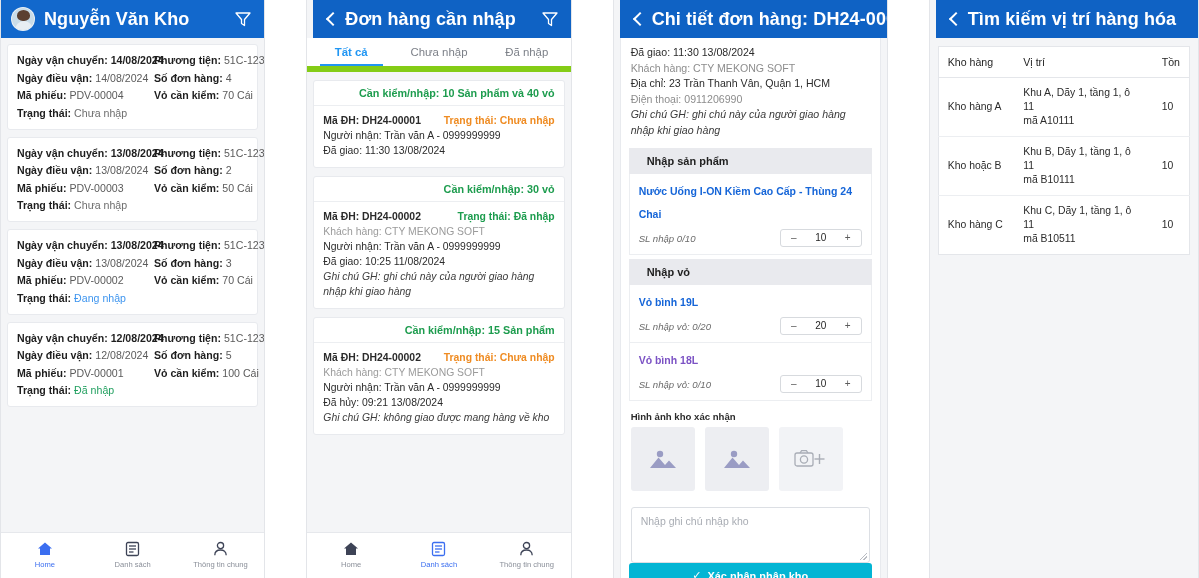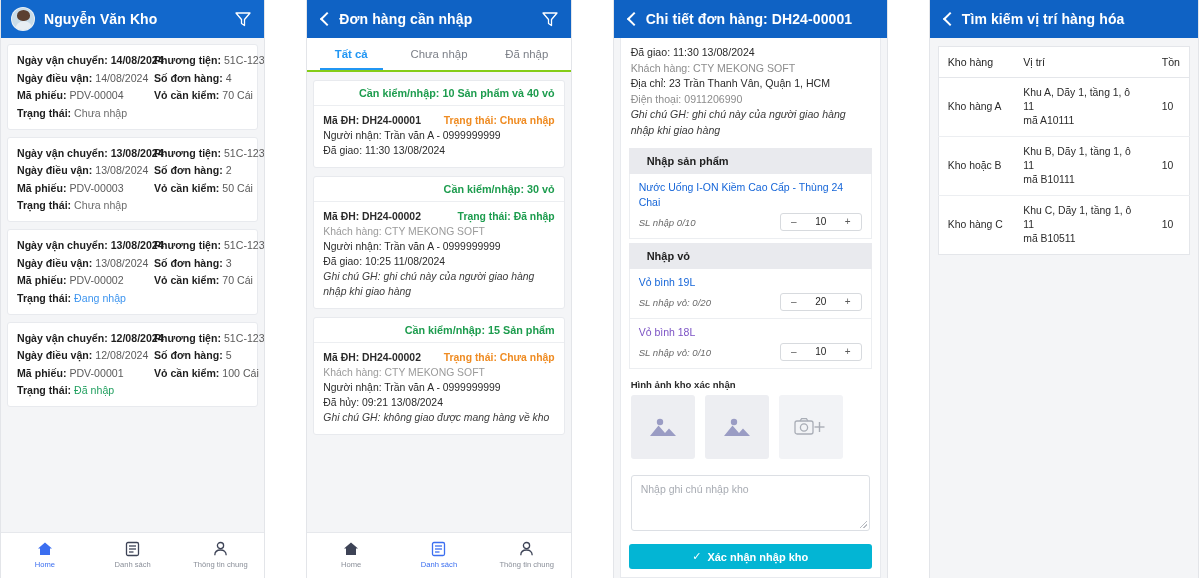--- a/index.html
+++ b/index.html
@@ -35,28 +35,28 @@
   
   .hdr {
     height: 38px;
     background: #1268cc;
     color: #fff;
     display: flex;
     align-items: center;
     padding: 0 10px;
     flex: 0 0 38px;
   }
-  .hdr.blue2 { background: #0f62c4; }
+  .hdr.blue2 { background: #0f62c4; margin-left: 6px; }
   .hdr-title {
     font-size: 13.5px;
     font-weight: bold;
     letter-spacing: .1px;
     white-space: nowrap;
   }
-  .hdr-title.big { font-size: 14px; }
+  .hdr-title.big { font-size: 18px; }
   .avatar {
     width: 24px; height: 24px;
     border-radius: 50%;
     margin-right: 9px;
     background: radial-gradient(circle at 50% 34%, #f0cdb0 0 26%, #c9dce8 27% 100%);
     position: relative;
     overflow: hidden;
     flex: 0 0 24px;
     border: 1px solid rgba(255,255,255,.6);
   }
@@ -145,21 +145,21 @@
   .nav-item .ni { display: block; height: 17px; margin-bottom: 2px; }
   .nav-item.active { color: #3b6ef0; }
   .nav-item svg { display: inline-block; vertical-align: top; }
 
   
   .tabs {
     display: flex;
     background: #fff;
     height: 34px;
     align-items: stretch;
-    border-bottom: 2px solid #84cc16;
+    border-bottom: 6px solid #84cc16;
     margin: 0 -6px;
   }
   .tab {
     flex: 1 1 0;
     display: flex;
     align-items: center;
     justify-content: center;
     font-size: 11.4px;
     color: #7b7f87;
     position: relative;
@@ -233,21 +233,21 @@
     padding: 7px 18px;
     margin: 4px 8px 0 8px;
   }
   .prod {
     border: 1px solid #eceef1;
     border-top: none;
     margin: 0 8px;
     padding: 6px 9px 7px 9px;
     background: #fff;
   }
-  .prod-name { font-size: 10.5px; font-weight: normal; color: #1565d8; line-height: 15px; }
+  .prod-name { font-size: 10.5px; font-weight: bold; color: #1565d8; line-height: 23px; }
   .prod-name.violet { color: #7b52c4; }
   .prod-row {
     display: flex;
     align-items: center;
     justify-content: space-between;
     margin-top: 3px;
     gap: 36px;
   }
   .prod-qty { font-size: 9.6px; color: #6b6b6b; font-style: italic; }
   .stepper {

